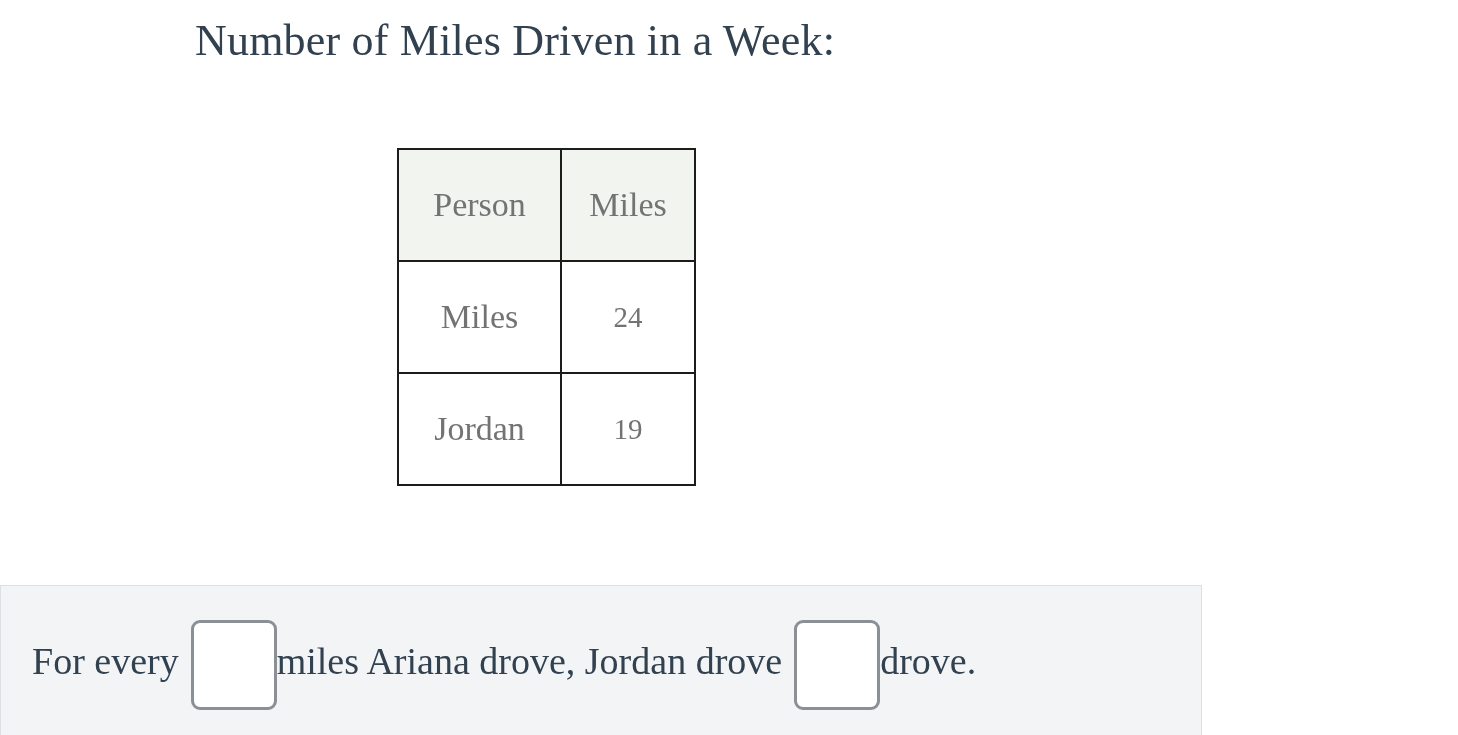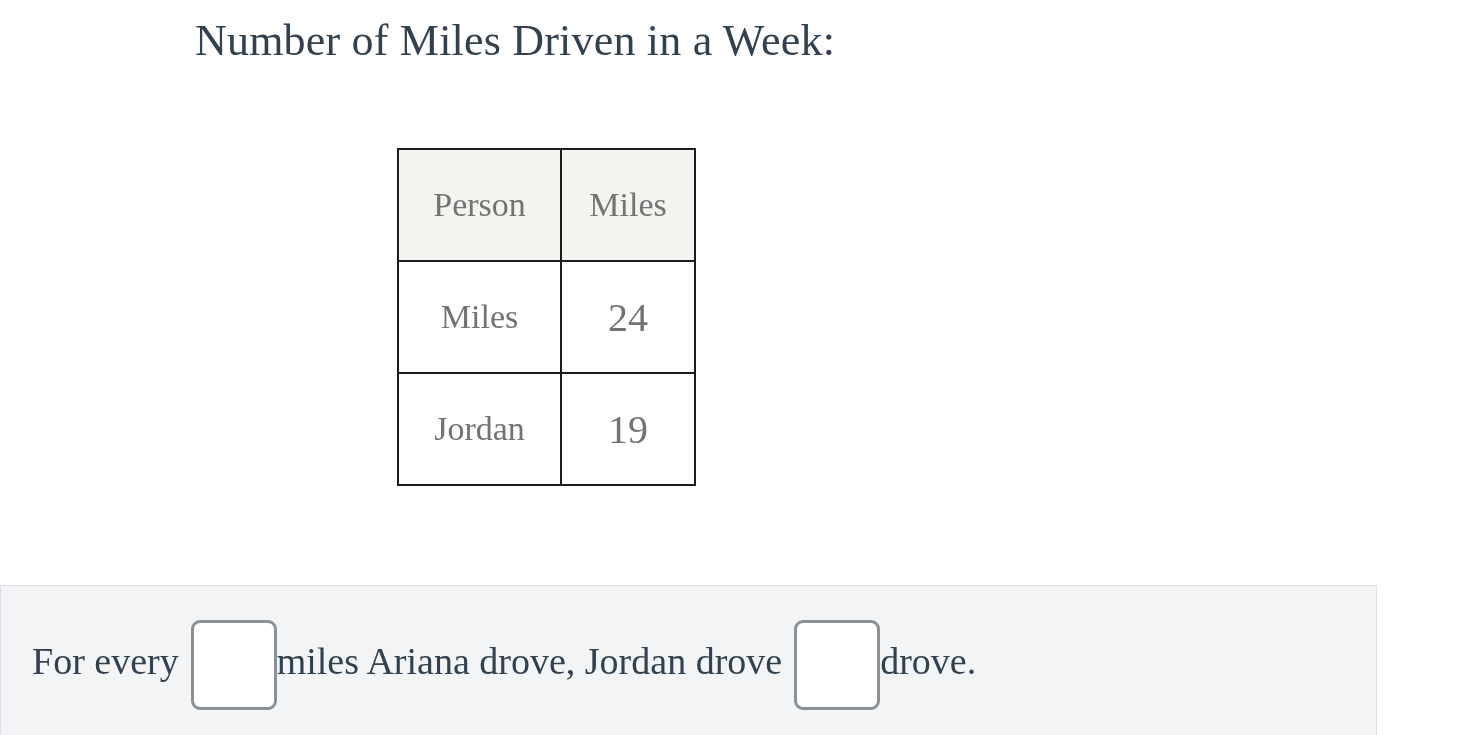--- a/index.html
+++ b/index.html
@@ -53,32 +53,32 @@
     height: 92px;
   }
   table.data-table th {
     background: #f1f4ef;
     font-size: 34px;
   }
   table.data-table td.person-cell {
     font-size: 34px;
   }
   table.data-table td.miles-cell {
-    font-size: 40px;
+    font-size: 29px;
     border-radius: 7px;
   }
   col.col-person { width: 163px; }
   col.col-miles  { width: 134px; }
 
   
   #answer-panel {
     position: absolute;
     left: 0px;
     top: 585px;
-    width: 1377px;
+    width: 1202px;
     height: 150px;
     box-sizing: border-box;
     background: #f2f4f6;
     border: 1px solid #dcdfe3;
     border-left: 1px solid #dcdfe3;
     border-bottom: none;
   }
   #answer-sentence {
     position: absolute;
     left: 31px;

